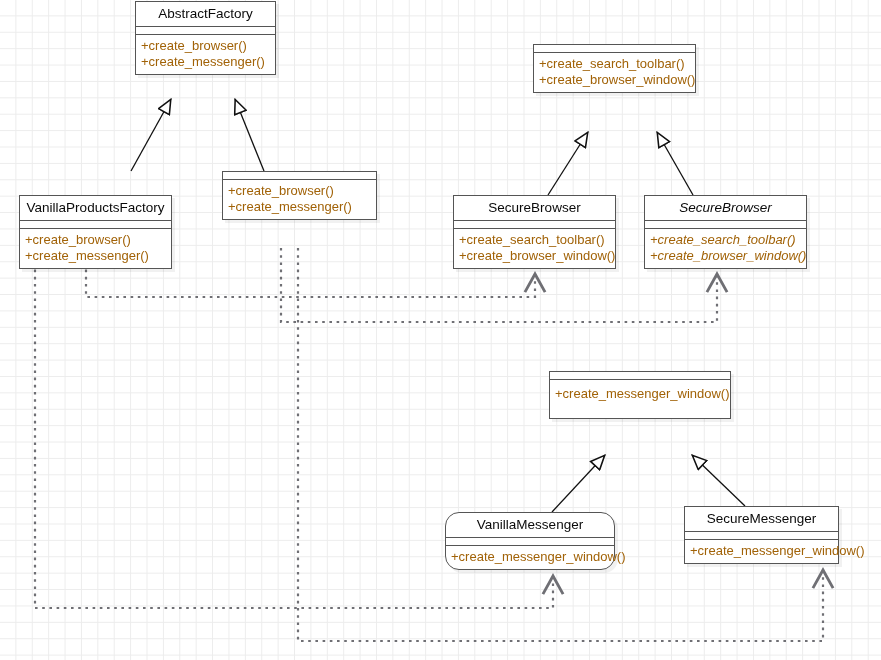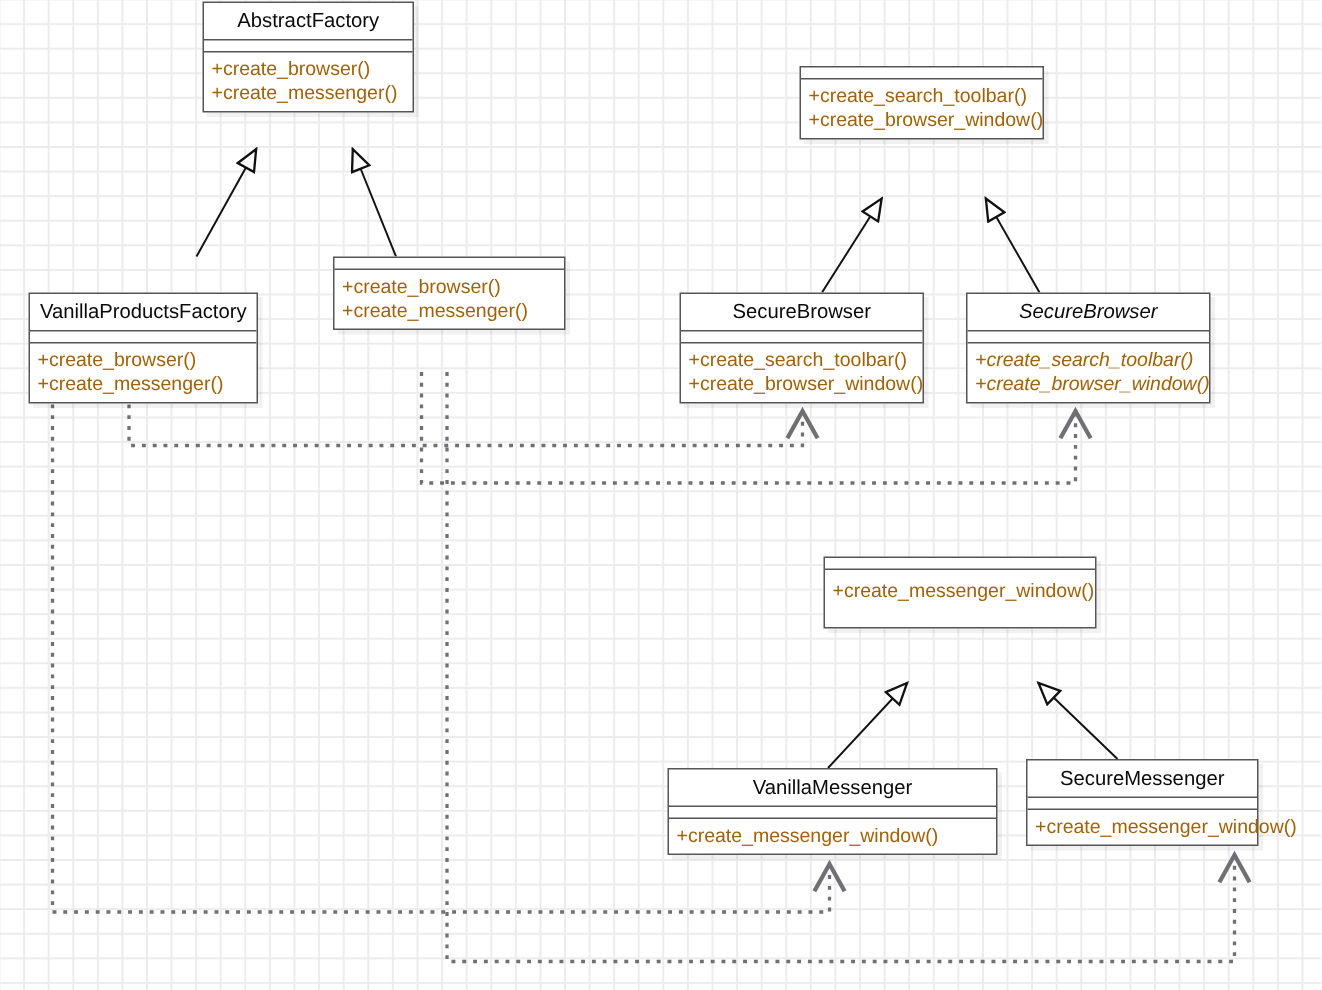--- a/index.html
+++ b/index.html
@@ -140,21 +140,21 @@
     </div>
   </div>
 
   <div class="uml-class" style="left:549px; top:371px; width:182px;">
     <div class="uml-attrs"></div>
     <div class="uml-methods" style="padding-top:6px; padding-bottom:16px;">
       <div class="uml-method">+create_messenger_window()</div>
     </div>
   </div>
 
-  <div class="uml-class" style="left:445px; top:512px; width:220px;">
+  <div class="uml-class" style="left:445px; top:512px; width:170px;border-radius:14px;">
     <div class="uml-title">VanillaMessenger</div>
     <div class="uml-attrs"></div>
     <div class="uml-methods">
       <div class="uml-method">+create_messenger_window()</div>
     </div>
   </div>
 
   <div class="uml-class" style="left:684px; top:506px; width:155px;">
     <div class="uml-title">SecureMessenger</div>
     <div class="uml-attrs"></div>

